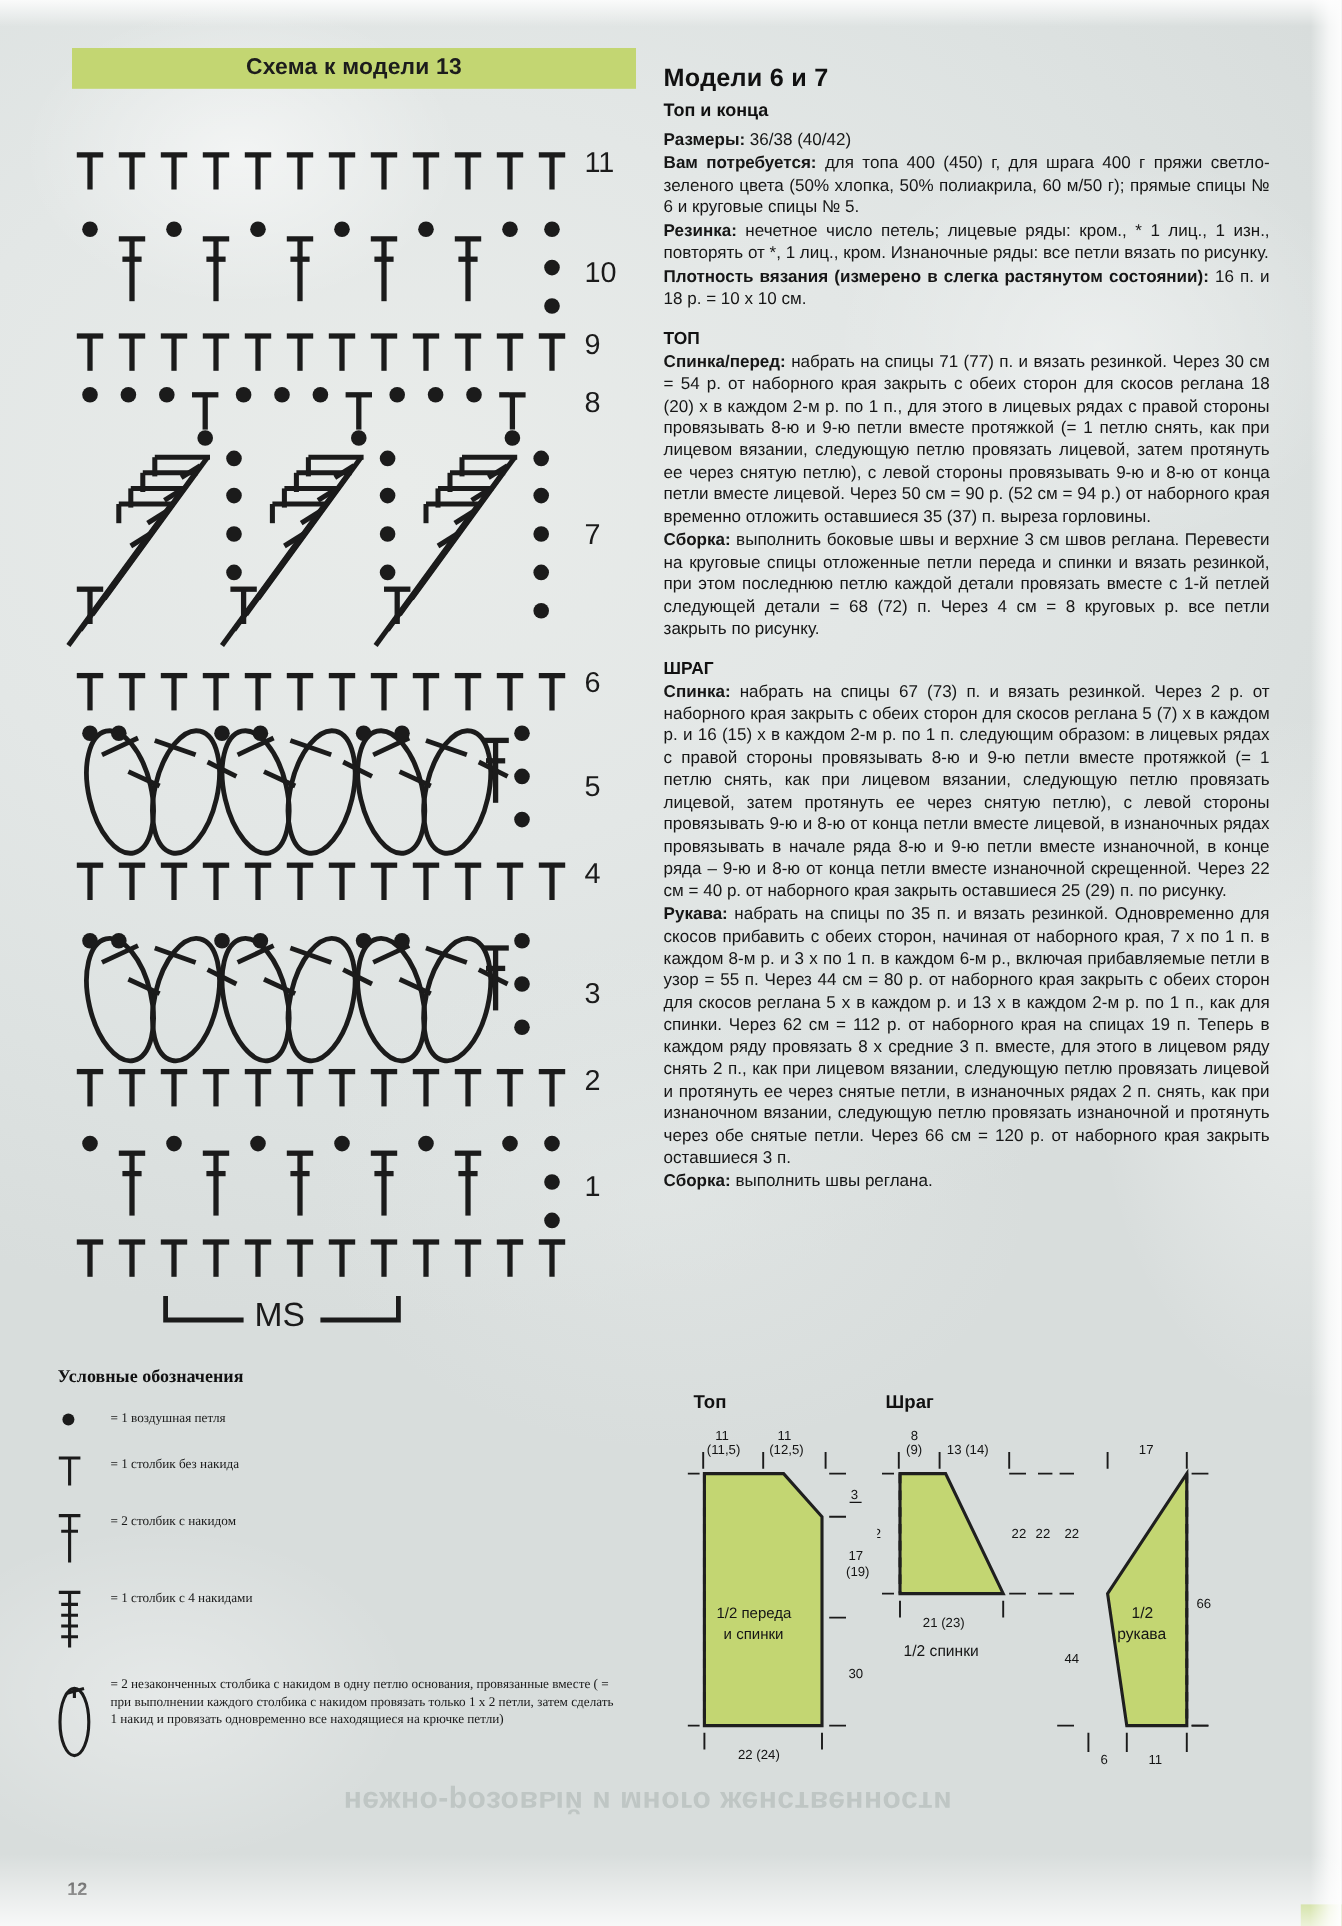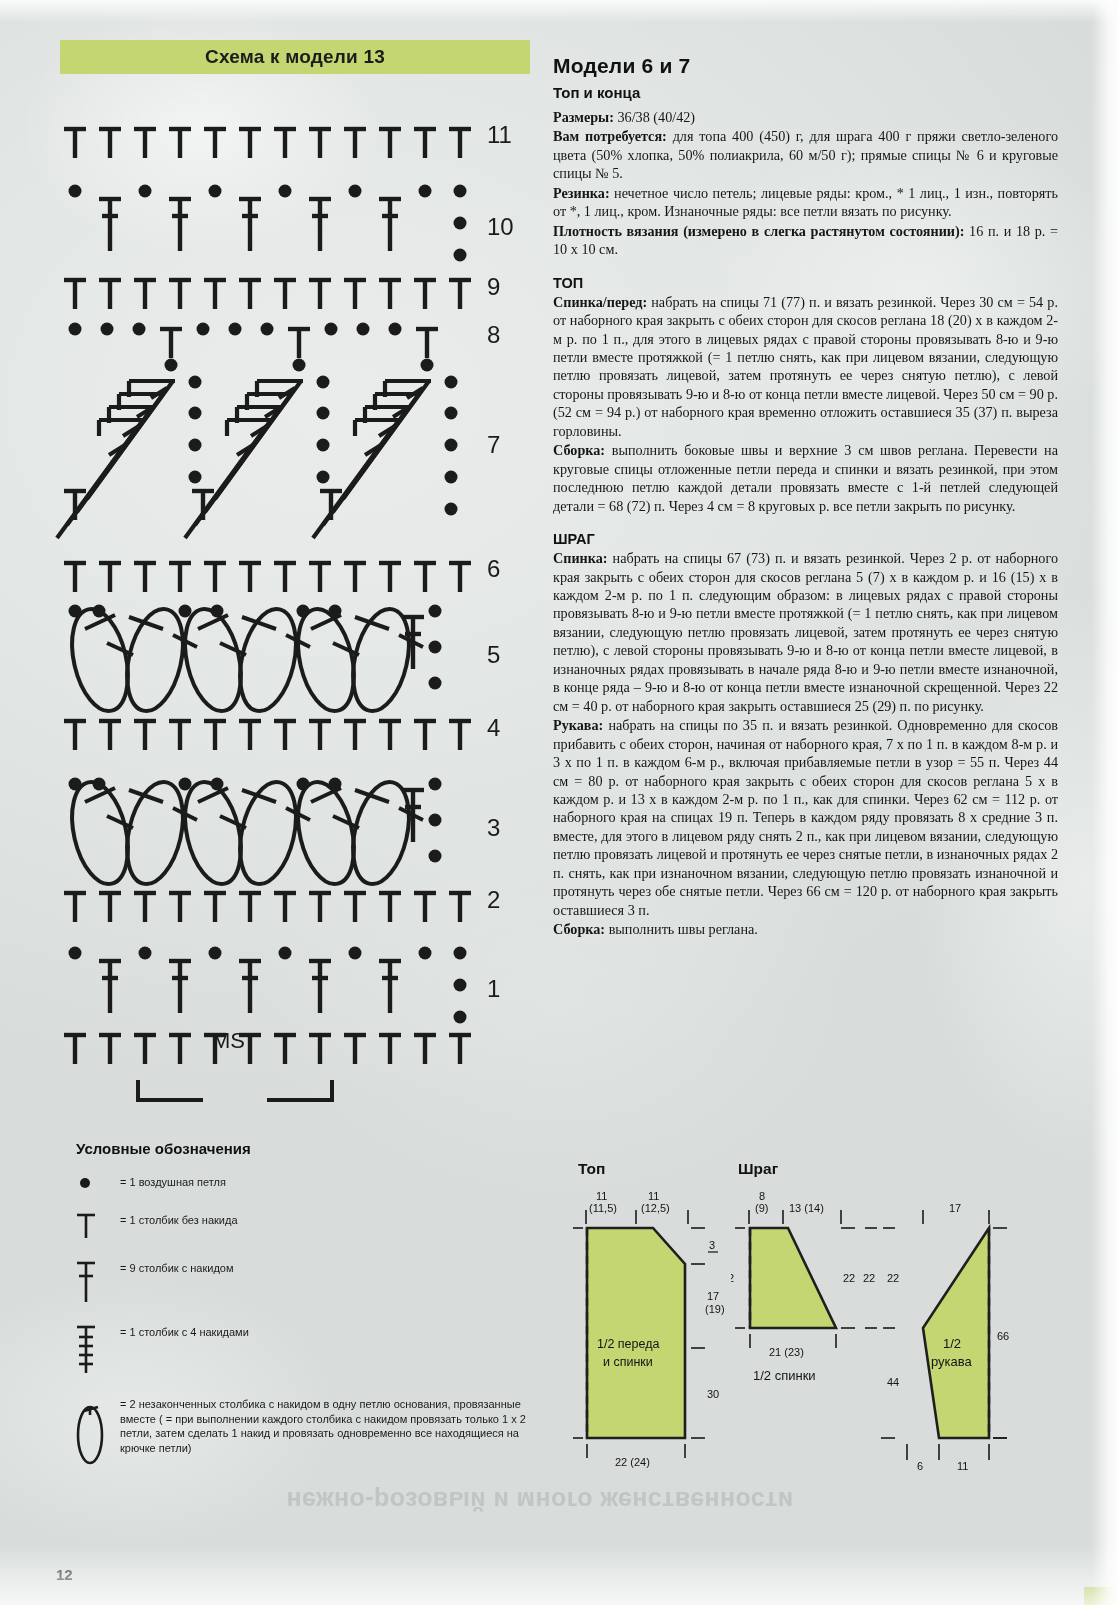--- a/index.html
+++ b/index.html
@@ -68,23 +68,24 @@
     color: #1c1c1c;
     letter-spacing: 0.2px;
   }
 
   
   .chart-svg-wrap { position: absolute; left: 55px; top: 95px; }
 
   
   .legend {
     position: absolute;
-    left: 76px;
+    left: 48px;
     top: 1140px;
     width: 470px;
+    font-family: Liberation Serif, serif;
   }
   .legend h3 {
     margin: 0 0 16px 0;
     font-size: 15px;
     font-weight: bold;
     color: #111;
   }
   .legend-row {
     display: flex;
     align-items: flex-start;
@@ -133,21 +134,20 @@
     text-transform: uppercase;
   }
   .para {
     font-size: 14.2px;
     line-height: 1.30;
     color: #161616;
     margin: 0 0 1px 0;
     text-align: justify;
     text-justify: inter-word;
     hyphens: manual;
-    font-family: Liberation Serif, serif;
   }
   .para b { font-weight: bold; }
 
   
   .schematics {
     position: absolute;
     left: 553px;
     top: 1160px;
     width: 520px;
     height: 330px;
@@ -539,21 +539,21 @@
   </div>
 
   <div style="position:absolute;left:135px;top:1078px;width:200px;height:34px;">
     <svg width="200" height="34" viewBox="0 0 200 34" xmlns="http://www.w3.org/2000/svg">
       <g stroke="#1b1b1b" stroke-width="4" fill="none">
         <path d="M3 2 L3 22 L68 22"></path>
         <path d="M197 2 L197 22 L132 22"></path>
       </g>
     </svg>
   </div>
-  <div style="position:absolute;left:212px;top:1028px;font-size:22px;color:#1b1b1b;">MS</div>
+  <div style="position:absolute;left:212px;top:1080px;font-size:28px;color:#1b1b1b;">MS</div>
 
   <div class="legend">
     <h3>Условные обозначения</h3>
 
     <div class="legend-row">
       <div class="legend-sym">
         <svg width="26" height="20" viewBox="0 0 26 20">
             <circle cx="9" cy="10" r="5" fill="#1b1b1b"></circle>
           </svg>
       </div>
@@ -575,21 +575,21 @@
     <div class="legend-row">
       <div class="legend-sym">
         <svg width="26" height="46" viewBox="0 0 26 46">
           <g stroke="#1b1b1b" stroke-width="2.6">
             <line x1="1" y1="4" x2="19" y2="4"></line>
             <line x1="10" y1="4" x2="10" y2="43"></line>
             <line x1="3" y1="17" x2="17" y2="17"></line>
           </g>
         </svg>
       </div>
-      <div class="legend-text">= 9 столбик с накидом</div>
+      <div class="legend-text">= 2 столбик с накидом</div>
     </div>
 
     <div class="legend-row tall">
       <div class="legend-sym">
         <svg width="26" height="54" viewBox="0 0 26 54">
           <g stroke="#1b1b1b" stroke-width="2.6">
             <line x1="1" y1="4" x2="19" y2="4"></line>
             <line x1="10" y1="4" x2="10" y2="50"></line>
             <line x1="3" y1="14" x2="17" y2="14"></line>
             <line x1="3" y1="23" x2="17" y2="23"></line>

